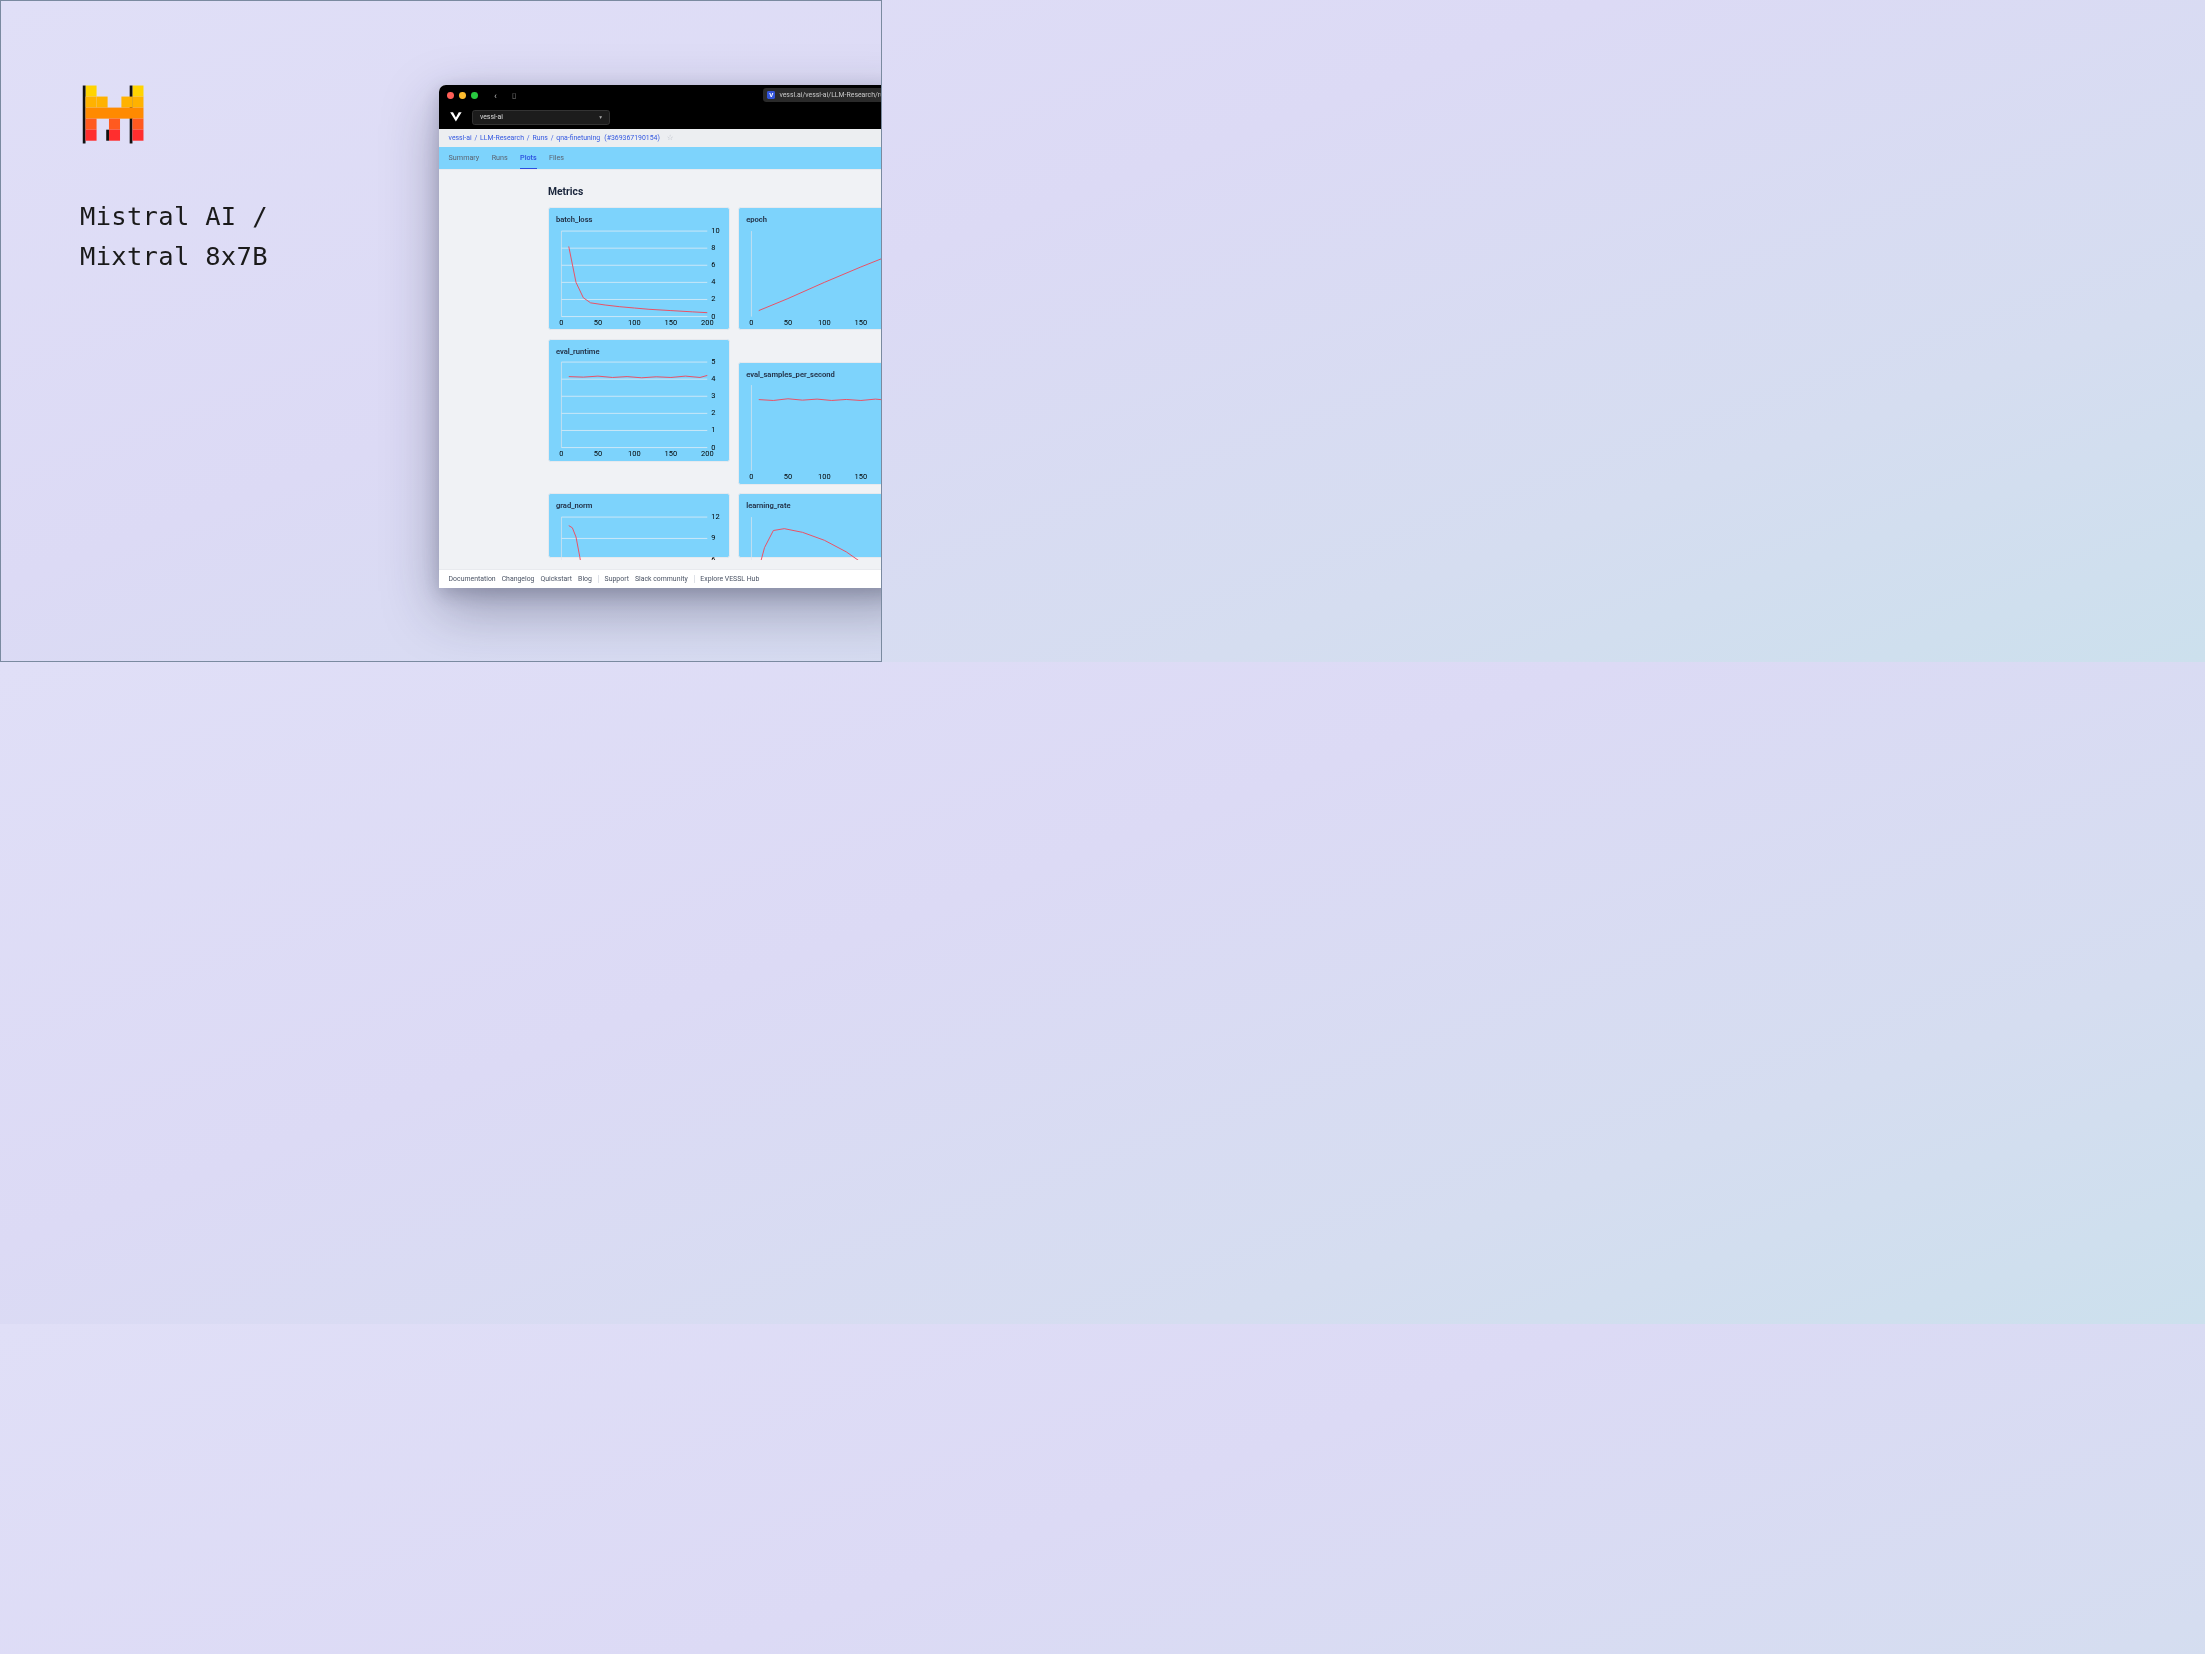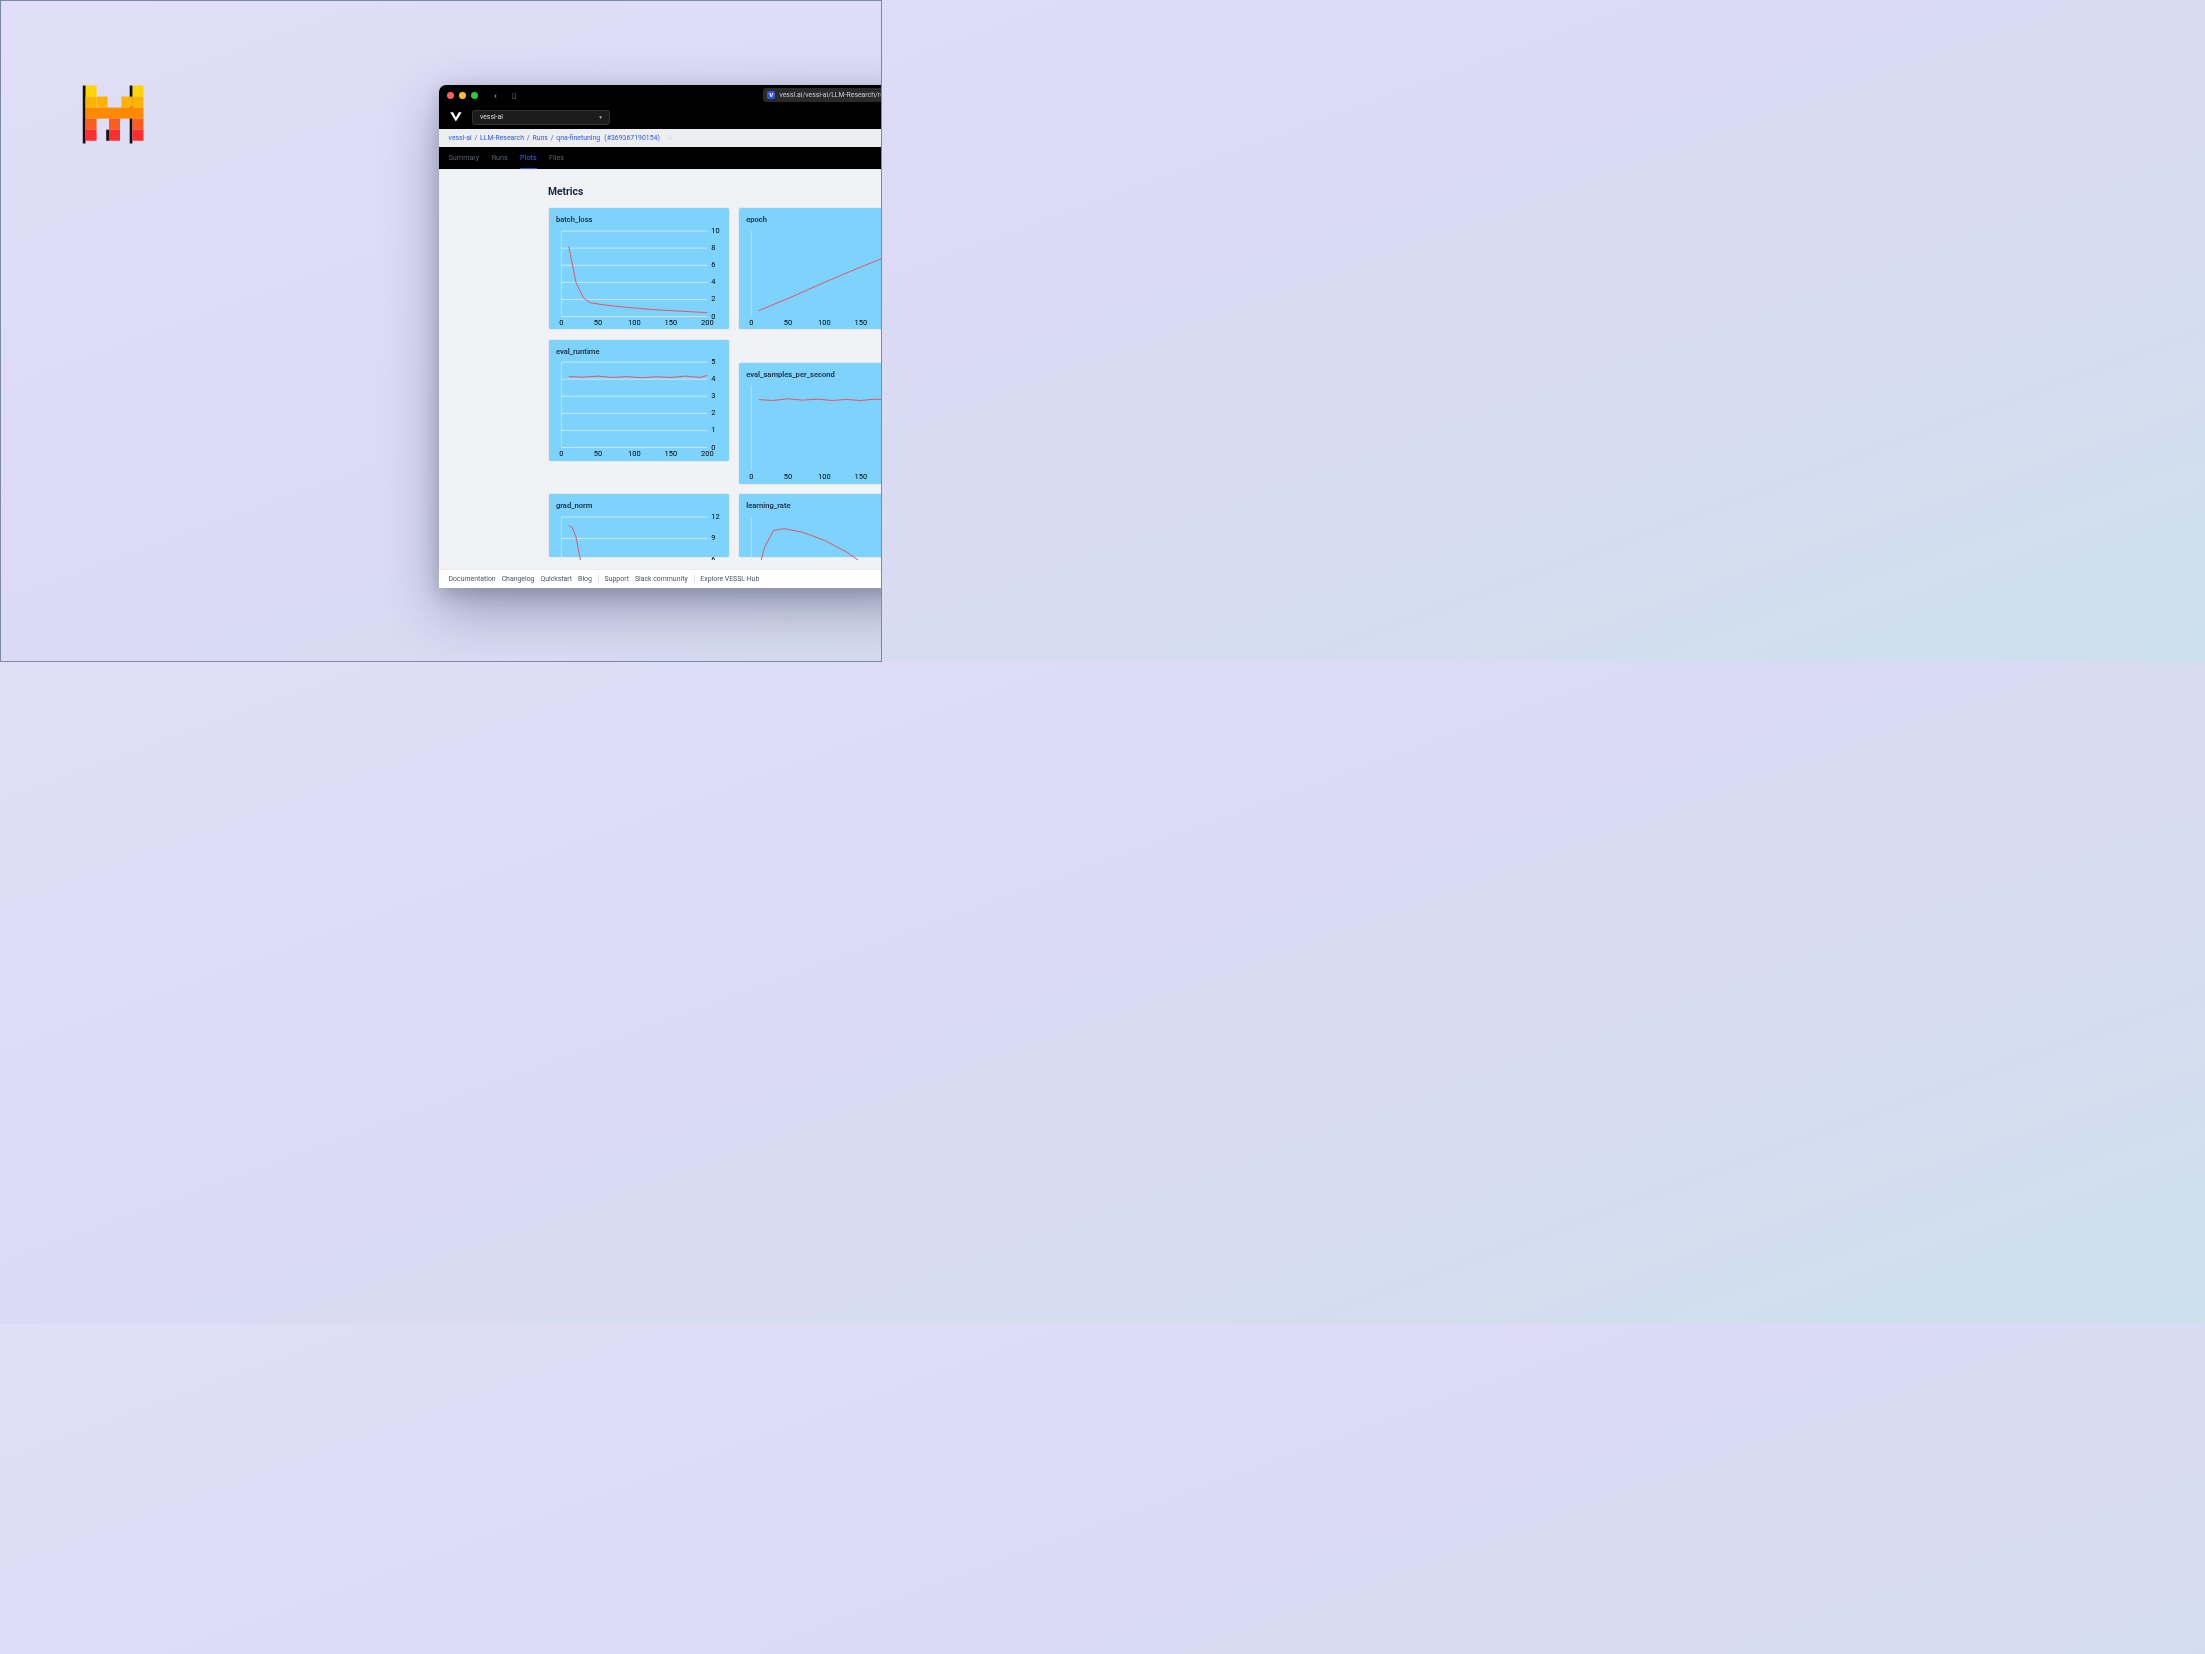--- a/index.html
+++ b/index.html
@@ -133,21 +133,21 @@
   align-items: center;
   gap: 2.8px;
   font-size: 6.9px;
 }
 .crumbbar a { color: #3358e0; text-decoration: none; }
 .crumbbar .sep { color: #3358e0; }
 .crumbbar .runid { color: #3358e0; margin-left: 1.4px; }
 .crumbbar .star { color: #b5bac3; margin-left: 4.1px; font-size: 7.6px; }
 
 .tabbar {
-  background: #000000;
+  background: #7dd3fc;
   border-bottom: 0.7px solid #e8eaee;
   display: flex;
   gap: 12.4px;
   padding: 0 9.6px;
   font-size: 7.2px;
 }
 .tabbar .tab {
   padding: 6.2px 0 5.5px;
   color: #5b6370;
   cursor: pointer;
@@ -228,20 +228,24 @@
     <rect x="60" y="24" width="16" height="16" fill="#ffb200"></rect>
     <rect x="8" y="40" width="84" height="16" fill="#ff8a00"></rect>
     <rect x="8" y="56" width="16" height="16" fill="#ff5a1f"></rect>
     <rect x="76" y="56" width="16" height="16" fill="#ff5a1f"></rect>
     <rect x="42" y="56" width="16" height="16" fill="#ff5a1f"></rect>
     <rect x="8" y="72" width="16" height="16" fill="#ff2e2e"></rect>
     <rect x="76" y="72" width="16" height="16" fill="#ff2e2e"></rect>
     <rect x="42" y="72" width="16" height="16" fill="#ff2e2e"></rect>
     <rect x="38" y="72" width="4" height="16" fill="#111"></rect>
   </svg>
+  <div class="hero-title">
+    <span>Mistral AI /</span><br>
+    <span>Mixtral 8x7B</span>
+  </div>
 </div>
 
 <div class="browser">
 
   <div class="titlebar">
     <div class="traffic">
       <span class="tl-red"></span>
       <span class="tl-yel"></span>
       <span class="tl-grn"></span>
     </div>

